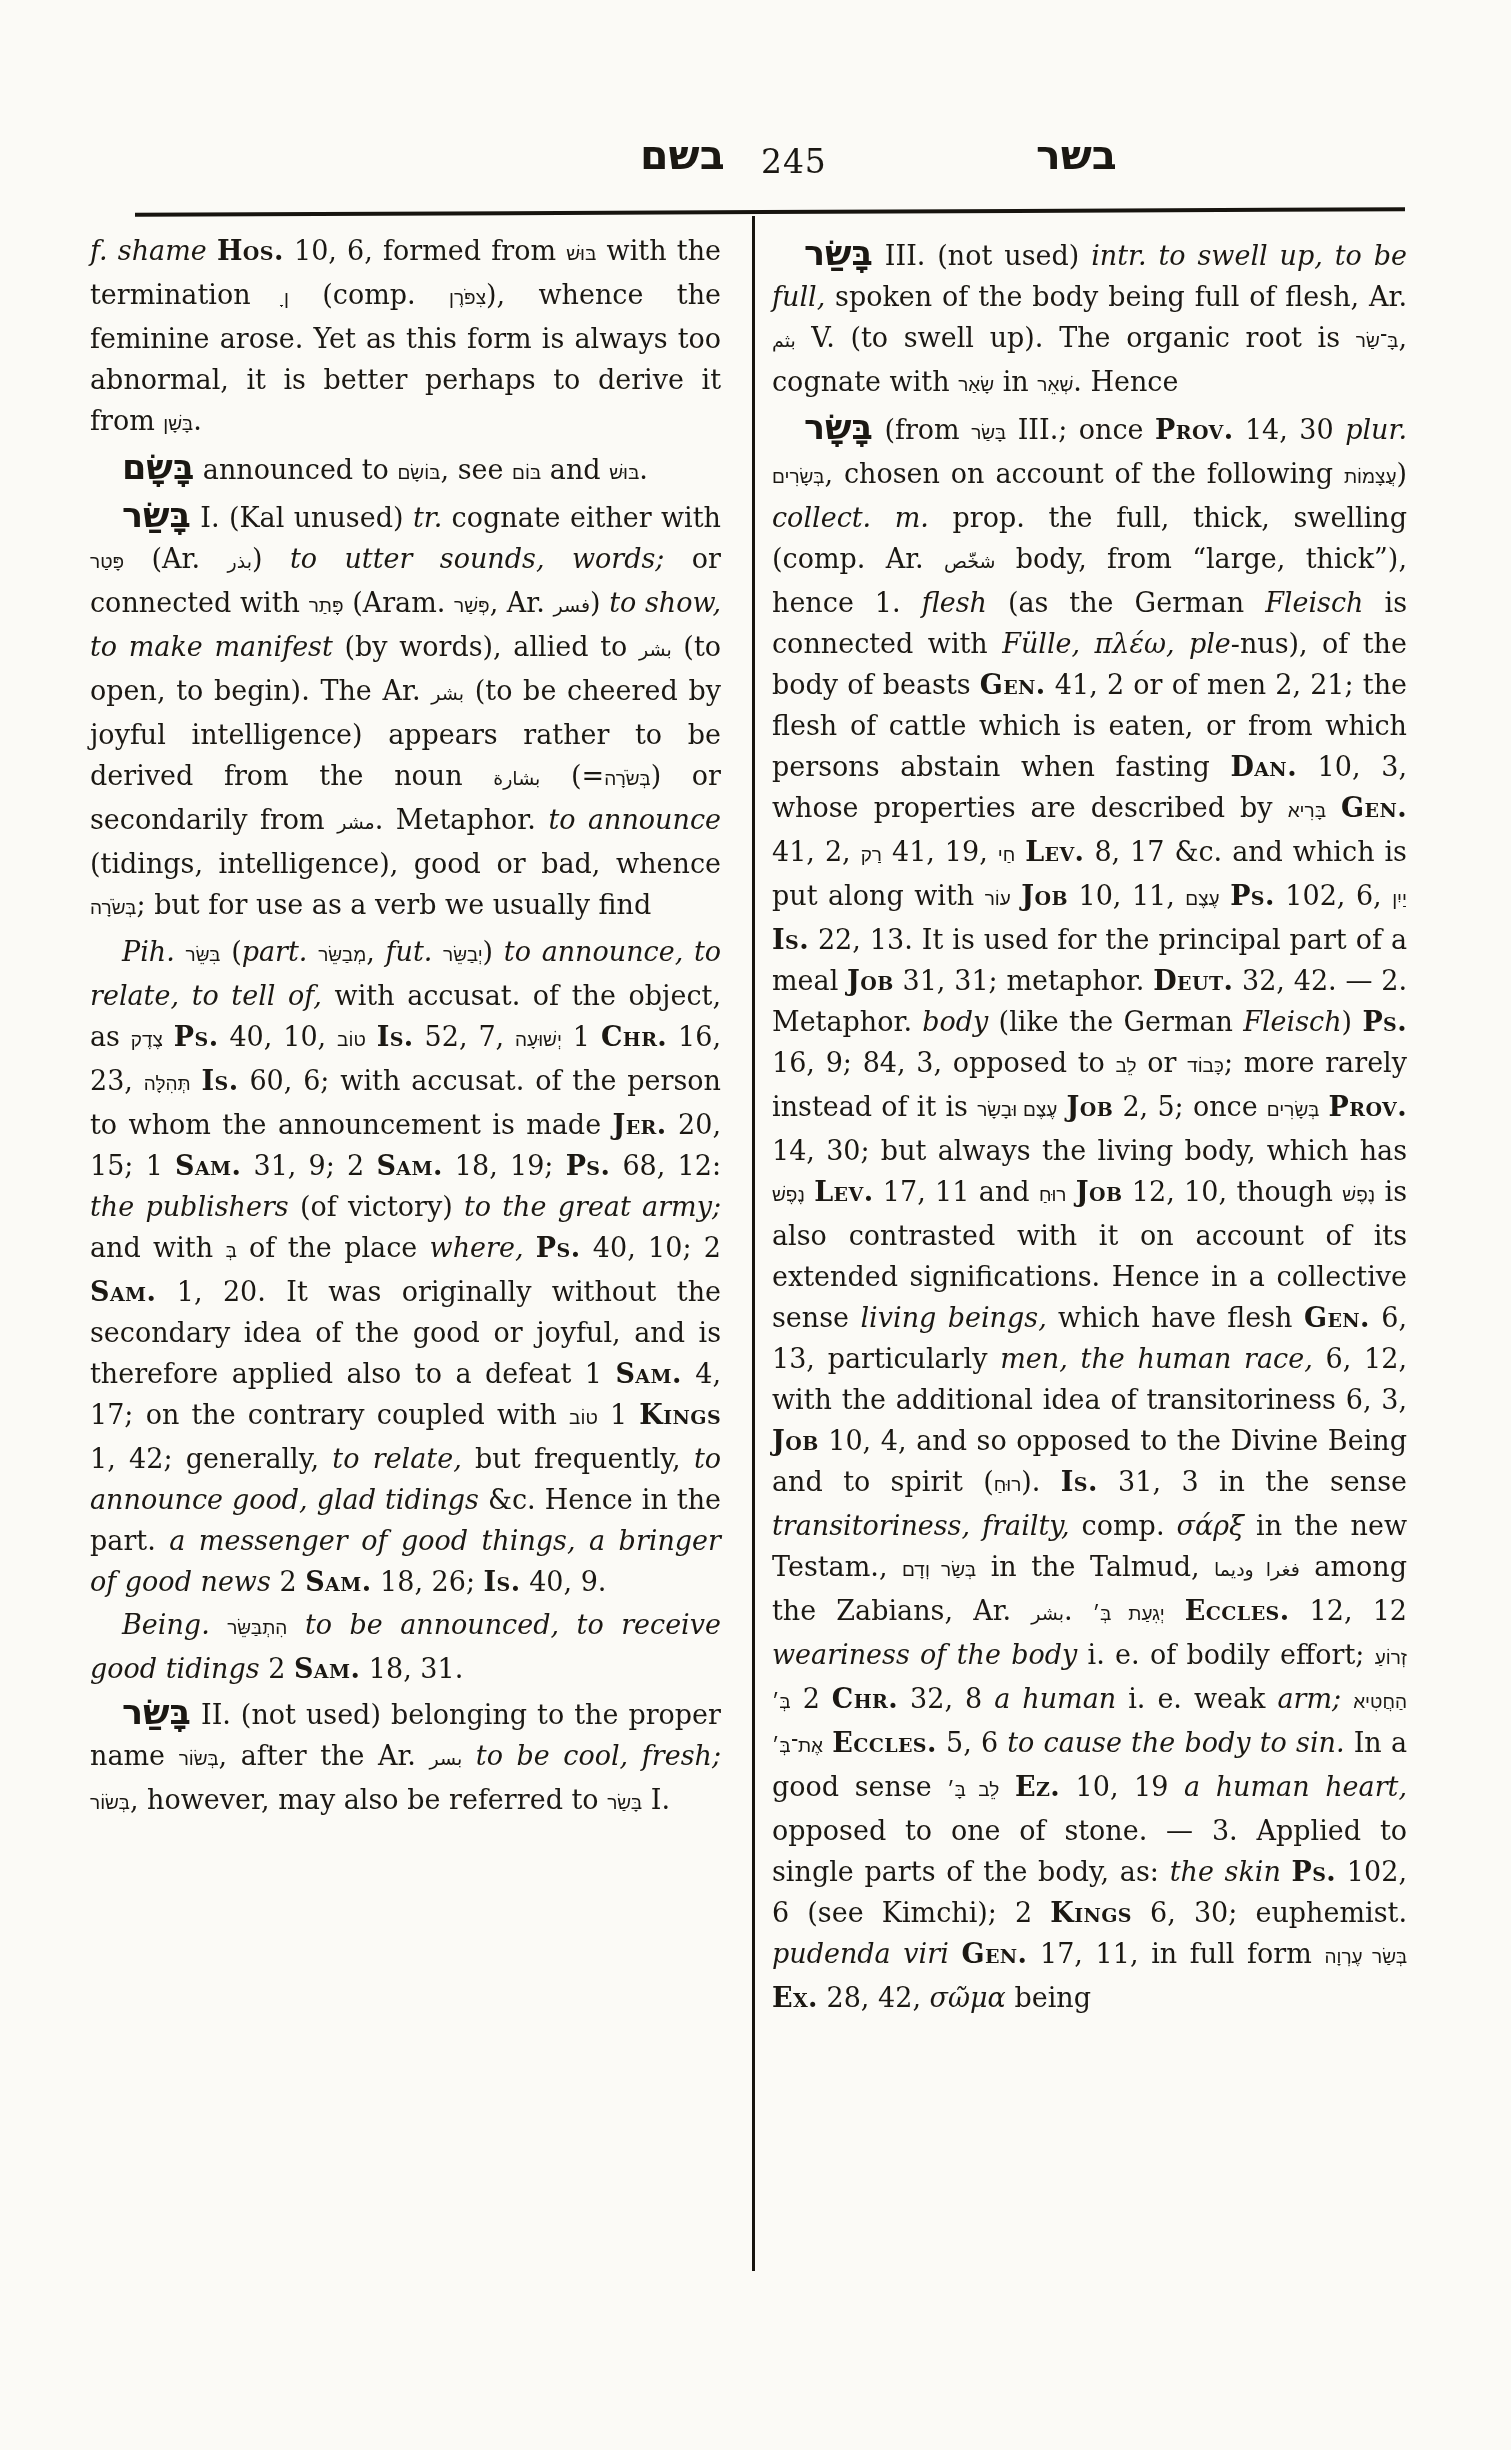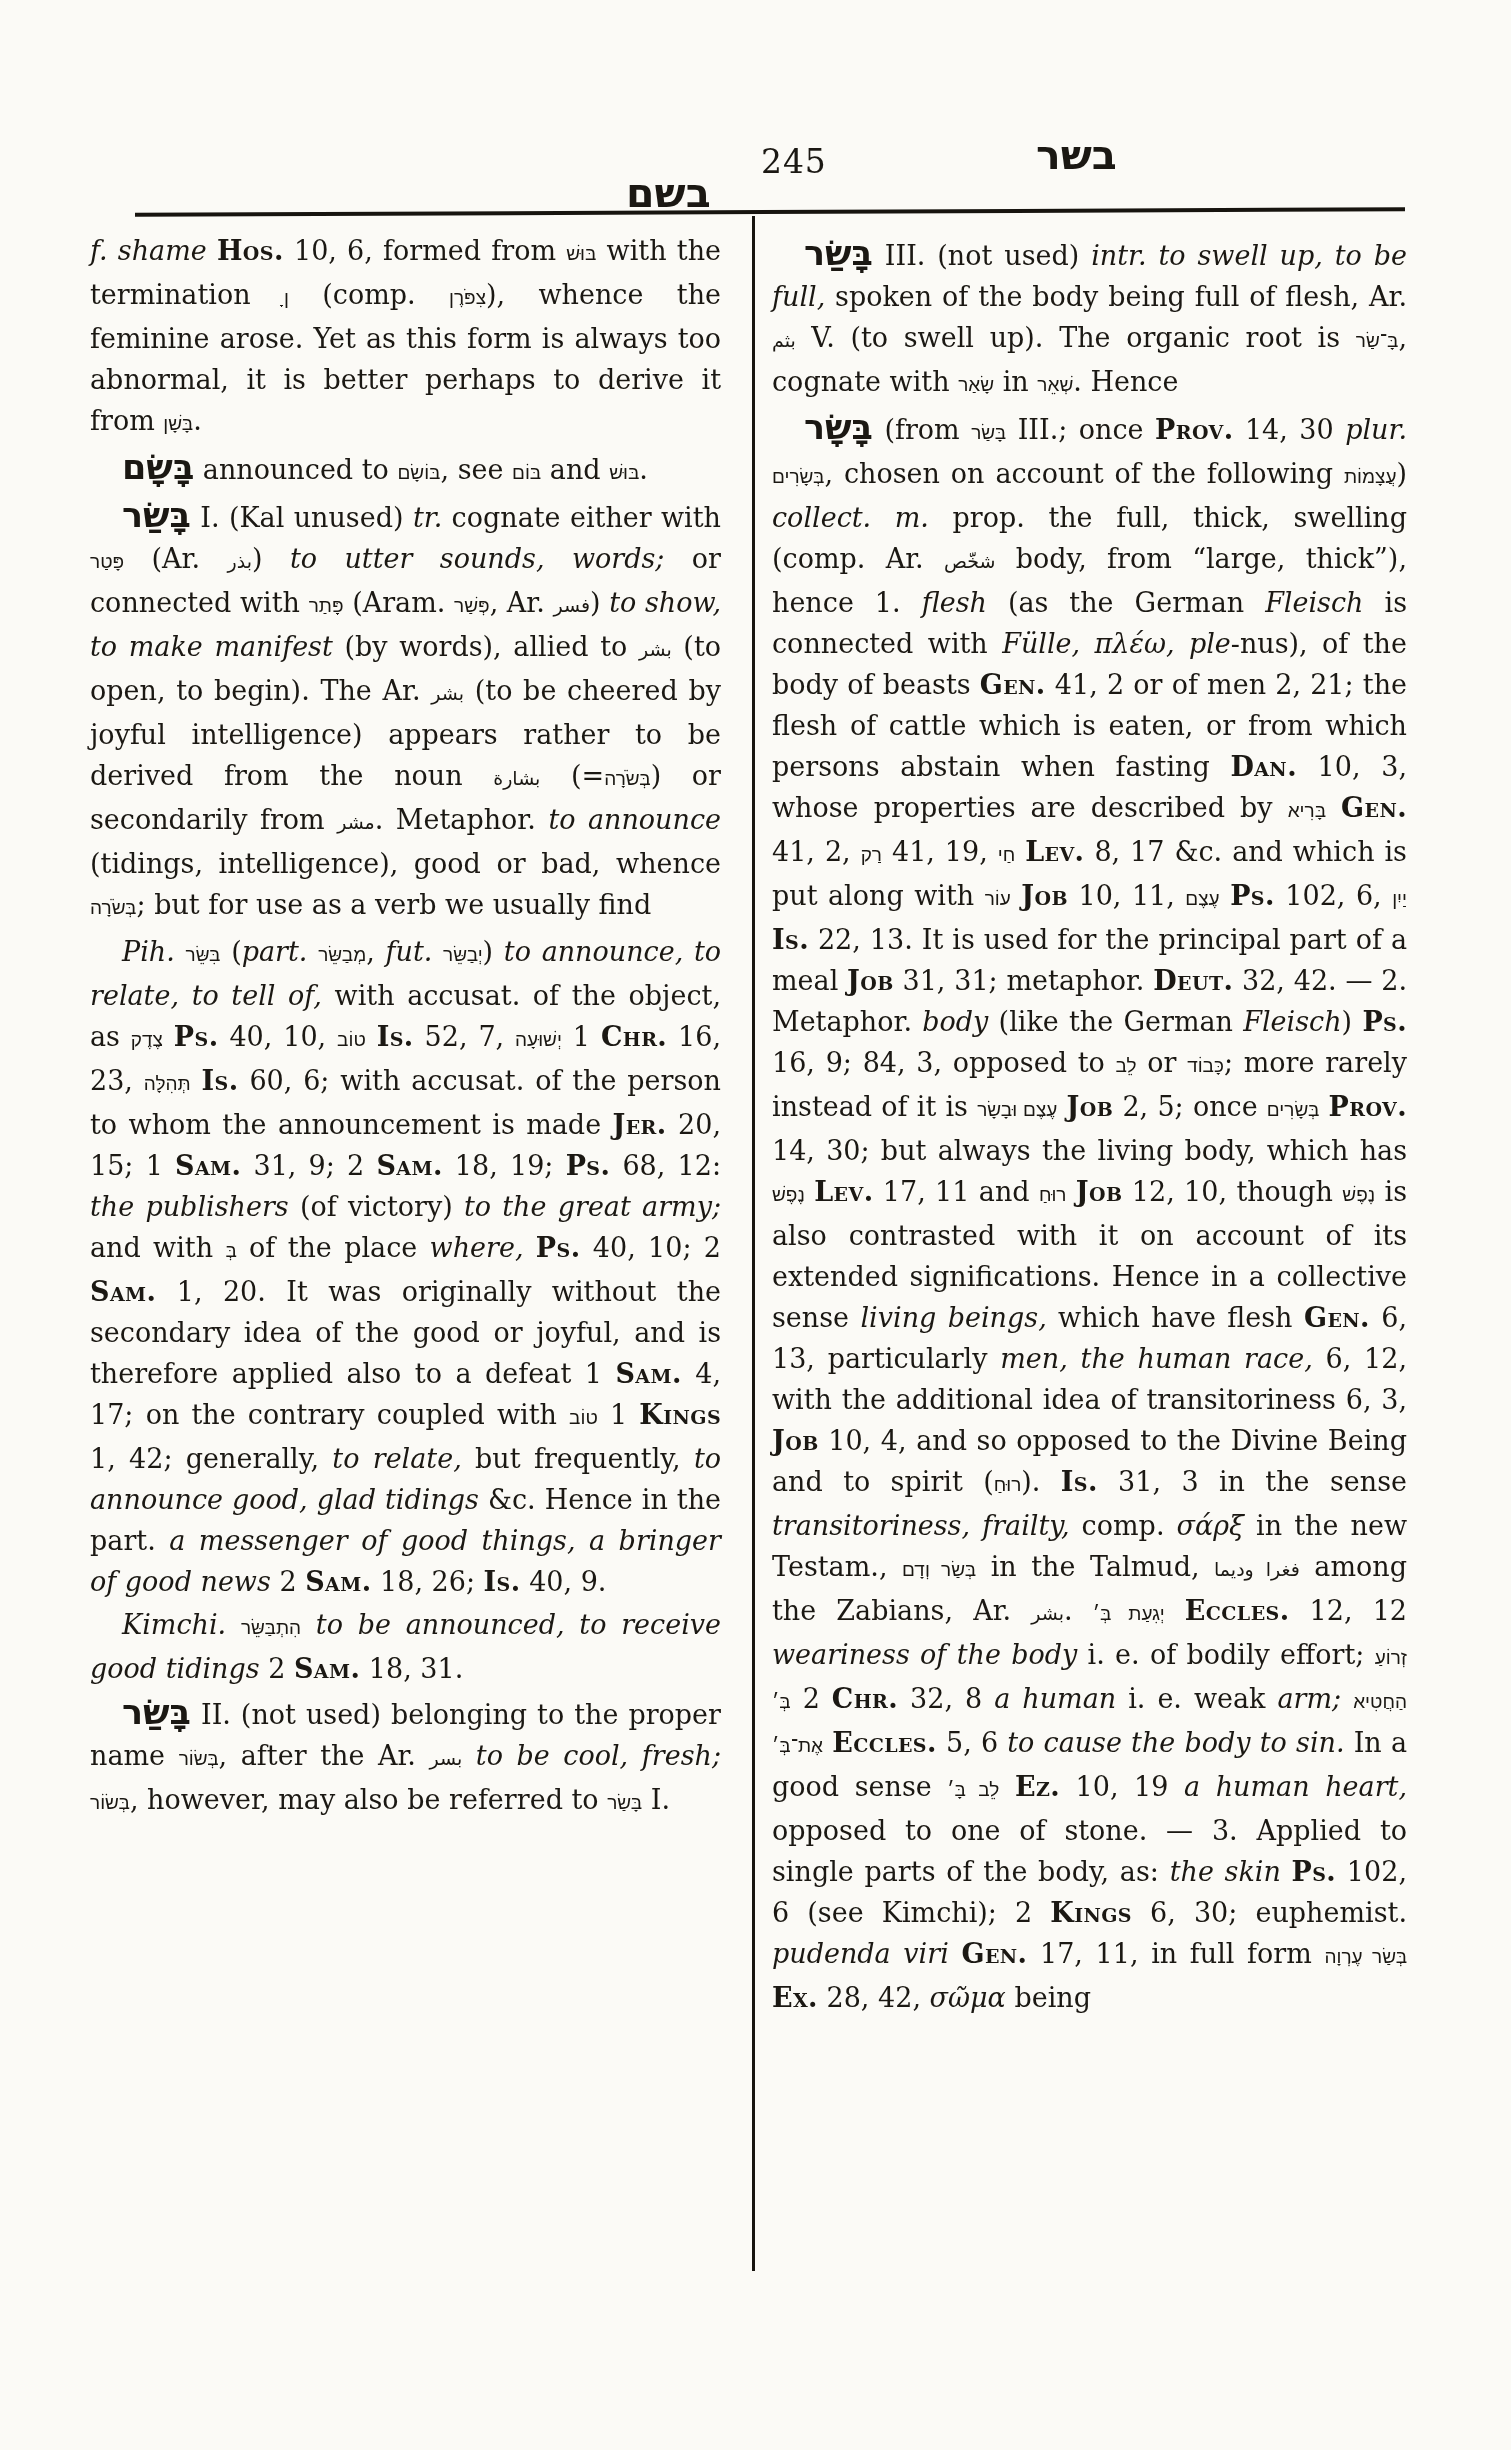--- a/index.html
+++ b/index.html
@@ -22,21 +22,21 @@
   .guide-word {
     position: absolute;
     top: 135px;
     font-family: "DejaVu Sans", "Liberation Sans", sans-serif;
     font-weight: bold;
     font-size: 41px;
     line-height: 1;
     direction: rtl;
     unicode-bidi: isolate;
   }
-  .guide-left  { left: 626px; margin-top: 38px; }
+  .guide-left  { left: 640px; }
   .guide-right { left: 1036px; }
   .page-number {
     position: absolute;
     top: 142px;
     left: 761px;
     font-size: 33px;
     letter-spacing: 0.9px;
   }
   .header-rule {
     position: absolute;
@@ -107,21 +107,21 @@
   </div>
 
   <div class="header-rule"></div>
   <div class="col-divider"></div>
 
   <div class="col col-left">
       <p class="para cont"><span class="seg seg-i">f. shame</span><span class="seg"> </span><span class="seg seg-s">Hos.</span><span class="seg"> 10, 6, formed from </span><span class="seg seg-h">בּוּשׁ</span><span class="seg"> with the termination </span><span class="seg seg-h">ןָ</span><span class="seg"> (comp. </span><span class="seg seg-h">צִפֹּרֶן</span><span class="seg">), whence the feminine arose. Yet as this form is always too abnormal, it is better perhaps to derive it from </span><span class="seg seg-h">בָּשָׁן</span><span class="seg">.</span></p>
       <p class="para entry"><span class="seg seg-H">בָּשָׂם</span><span class="seg"> announced to </span><span class="seg seg-h">בּוֹשָׂם</span><span class="seg">, see </span><span class="seg seg-h">בּוֹם</span><span class="seg"> and </span><span class="seg seg-h">בּוּשׁ</span><span class="seg">.</span></p>
       <p class="para entry"><span class="seg seg-H">בָּשַׂר</span><span class="seg"> I. (Kal unused) </span><span class="seg seg-i">tr.</span><span class="seg"> cognate either with </span><span class="seg seg-h">פָּטַר</span><span class="seg"> (Ar. </span><span class="seg seg-a">بذر</span><span class="seg">) </span><span class="seg seg-i">to utter sounds, words;</span><span class="seg"> or connected with </span><span class="seg seg-h">פָּתַר</span><span class="seg"> (Aram. </span><span class="seg seg-h">פְּשַׁר</span><span class="seg">, Ar. </span><span class="seg seg-a">فسر</span><span class="seg">) </span><span class="seg seg-i">to show, to make manifest</span><span class="seg"> (by words), allied to </span><span class="seg seg-a">بشر</span><span class="seg"> (to open, to begin). The Ar. </span><span class="seg seg-a">بشر</span><span class="seg"> (to be cheered by joyful intelligence) appears rather to be derived from the noun </span><span class="seg seg-a">بشارة</span><span class="seg"> (=</span><span class="seg seg-h">בְּשֹׂרָה</span><span class="seg">) or secondarily from </span><span class="seg seg-a">مشر</span><span class="seg">. Metaphor. </span><span class="seg seg-i">to announce</span><span class="seg"> (tidings, intelligence), good or bad, whence </span><span class="seg seg-h">בְּשֹׂרָה</span><span class="seg">; but for use as a verb we usually find</span></p>
       <p class="para indent"><span class="seg seg-i">Pih.</span><span class="seg"> </span><span class="seg seg-h">בִּשֵּׂר</span><span class="seg"> (</span><span class="seg seg-i">part.</span><span class="seg"> </span><span class="seg seg-h">מְבַשֵּׂר</span><span class="seg">, </span><span class="seg seg-i">fut.</span><span class="seg"> </span><span class="seg seg-h">יְבַשֵּׂר</span><span class="seg">) </span><span class="seg seg-i">to announce, to relate, to tell of,</span><span class="seg"> with accusat. of the object, as </span><span class="seg seg-h">צֶדֶק</span><span class="seg"> </span><span class="seg seg-s">Ps.</span><span class="seg"> 40, 10, </span><span class="seg seg-h">טוֹב</span><span class="seg"> </span><span class="seg seg-s">Is.</span><span class="seg"> 52, 7, </span><span class="seg seg-h">יְשׁוּעָה</span><span class="seg"> 1 </span><span class="seg seg-s">Chr.</span><span class="seg"> 16, 23, </span><span class="seg seg-h">תְּהִלָּה</span><span class="seg"> </span><span class="seg seg-s">Is.</span><span class="seg"> 60, 6; with accusat. of the person to whom the announcement is made </span><span class="seg seg-s">Jer.</span><span class="seg"> 20, 15; 1 </span><span class="seg seg-s">Sam.</span><span class="seg"> 31, 9; 2 </span><span class="seg seg-s">Sam.</span><span class="seg"> 18, 19; </span><span class="seg seg-s">Ps.</span><span class="seg"> 68, 12: </span><span class="seg seg-i">the publishers</span><span class="seg"> (of victory) </span><span class="seg seg-i">to the great army;</span><span class="seg"> and with </span><span class="seg seg-h">בְּ</span><span class="seg"> of the place </span><span class="seg seg-i">where,</span><span class="seg"> </span><span class="seg seg-s">Ps.</span><span class="seg"> 40, 10; 2 </span><span class="seg seg-s">Sam.</span><span class="seg"> 1, 20. It was originally without the secondary idea of the good or joyful, and is therefore applied also to a defeat 1 </span><span class="seg seg-s">Sam.</span><span class="seg"> 4, 17; on the contrary coupled with </span><span class="seg seg-h">טוֹב</span><span class="seg"> 1 </span><span class="seg seg-s">Kings</span><span class="seg"> 1, 42; generally, </span><span class="seg seg-i">to relate,</span><span class="seg"> but frequently, </span><span class="seg seg-i">to announce good, glad tidings</span><span class="seg"> &amp;c. Hence in the part. </span><span class="seg seg-i">a messenger of good things, a bringer of good news</span><span class="seg"> 2 </span><span class="seg seg-s">Sam.</span><span class="seg"> 18, 26; </span><span class="seg seg-s">Is.</span><span class="seg"> 40, 9.</span></p>
-      <p class="para indent"><span class="seg seg-i">Kimchi.</span><span class="seg"> </span><span class="seg seg-h">הִתְבַּשֵּׂר</span><span class="seg"> </span><span class="seg seg-i">to be announced, to receive good tidings</span><span class="seg"> 2 </span><span class="seg seg-s">Sam.</span><span class="seg"> 18, 31.</span></p>
+      <p class="para indent"><span class="seg seg-i">Being.</span><span class="seg"> </span><span class="seg seg-h">הִתְבַּשֵּׂר</span><span class="seg"> </span><span class="seg seg-i">to be announced, to receive good tidings</span><span class="seg"> 2 </span><span class="seg seg-s">Sam.</span><span class="seg"> 18, 31.</span></p>
       <p class="para entry"><span class="seg seg-H">בָּשַׂר</span><span class="seg"> II. (not used) belonging to the proper name </span><span class="seg seg-h">בְּשׂוֹר</span><span class="seg">, after the Ar. </span><span class="seg seg-a">بسر</span><span class="seg"> </span><span class="seg seg-i">to be cool, fresh;</span><span class="seg"> </span><span class="seg seg-h">בְּשׂוֹר</span><span class="seg">, however, may also be referred to </span><span class="seg seg-h">בָּשַׂר</span><span class="seg"> I.</span></p>
     </div>
 
   <div class="col col-right">
       <p class="para entry"><span class="seg seg-H">בָּשַׂר</span><span class="seg"> III. (not used) </span><span class="seg seg-i">intr. to swell up, to be full,</span><span class="seg"> spoken of the body being full of flesh, Ar. </span><span class="seg seg-a">بثم</span><span class="seg"> V. (to swell up). The organic root is </span><span class="seg seg-h">בָּ־שַׂר</span><span class="seg">, cognate with </span><span class="seg seg-h">שָׂאַר</span><span class="seg"> in </span><span class="seg seg-h">שְׁאֵר</span><span class="seg">. Hence</span></p>
       <p class="para entry"><span class="seg seg-H">בָּשָׂר</span><span class="seg"> (from </span><span class="seg seg-h">בָּשַׂר</span><span class="seg"> III.; once </span><span class="seg seg-s">Prov.</span><span class="seg"> 14, 30 </span><span class="seg seg-i">plur.</span><span class="seg"> </span><span class="seg seg-h">בְּשָׂרִים</span><span class="seg">, chosen on account of the following </span><span class="seg seg-h">עֲצָמוֹת</span><span class="seg">) </span><span class="seg seg-i">collect. m.</span><span class="seg"> prop. the full, thick, swelling (comp. Ar. </span><span class="seg seg-a">شخّص</span><span class="seg"> body, from “large, thick”), hence 1. </span><span class="seg seg-i">flesh</span><span class="seg"> (as the German </span><span class="seg seg-i">Fleisch</span><span class="seg"> is connected with </span><span class="seg seg-i">Fülle,</span><span class="seg"> </span><span class="seg seg-g">πλέω,</span><span class="seg"> </span><span class="seg seg-i">ple</span><span class="seg">-nus), of the body of beasts </span><span class="seg seg-s">Gen.</span><span class="seg"> 41, 2 or of men 2, 21; the flesh of cattle which is eaten, or from which persons abstain when fasting </span><span class="seg seg-s">Dan.</span><span class="seg"> 10, 3, whose properties are described by </span><span class="seg seg-h">בָּרִיא</span><span class="seg"> </span><span class="seg seg-s">Gen.</span><span class="seg"> 41, 2, </span><span class="seg seg-h">רַק</span><span class="seg"> 41, 19, </span><span class="seg seg-h">חַי</span><span class="seg"> </span><span class="seg seg-s">Lev.</span><span class="seg"> 8, 17 &amp;c. and which is put along with </span><span class="seg seg-h">עוֹר</span><span class="seg"> </span><span class="seg seg-s">Job</span><span class="seg"> 10, 11, </span><span class="seg seg-h">עֶצֶם</span><span class="seg"> </span><span class="seg seg-s">Ps.</span><span class="seg"> 102, 6, </span><span class="seg seg-h">יַיִן</span><span class="seg"> </span><span class="seg seg-s">Is.</span><span class="seg"> 22, 13. It is used for the principal part of a meal </span><span class="seg seg-s">Job</span><span class="seg"> 31, 31; metaphor. </span><span class="seg seg-s">Deut.</span><span class="seg"> 32, 42. — 2. Metaphor. </span><span class="seg seg-i">body</span><span class="seg"> (like the German </span><span class="seg seg-i">Fleisch</span><span class="seg">) </span><span class="seg seg-s">Ps.</span><span class="seg"> 16, 9; 84, 3, opposed to </span><span class="seg seg-h">לֵב</span><span class="seg"> or </span><span class="seg seg-h">כָּבוֹד</span><span class="seg">; more rarely instead of it is </span><span class="seg seg-h">עֶצֶם וּבָשָׂר</span><span class="seg"> </span><span class="seg seg-s">Job</span><span class="seg"> 2, 5; once </span><span class="seg seg-h">בְּשָׂרִים</span><span class="seg"> </span><span class="seg seg-s">Prov.</span><span class="seg"> 14, 30; but always the living body, which has </span><span class="seg seg-h">נֶפֶשׁ</span><span class="seg"> </span><span class="seg seg-s">Lev.</span><span class="seg"> 17, 11 and </span><span class="seg seg-h">רוּחַ</span><span class="seg"> </span><span class="seg seg-s">Job</span><span class="seg"> 12, 10, though </span><span class="seg seg-h">נֶפֶשׁ</span><span class="seg"> is also contrasted with it on account of its extended significations. Hence in a collective sense </span><span class="seg seg-i">living beings,</span><span class="seg"> which have flesh </span><span class="seg seg-s">Gen.</span><span class="seg"> 6, 13, particularly </span><span class="seg seg-i">men, the human race,</span><span class="seg"> 6, 12, with the additional idea of transitoriness 6, 3, </span><span class="seg seg-s">Job</span><span class="seg"> 10, 4, and so opposed to the Divine Being and to spirit (</span><span class="seg seg-h">רוּחַ</span><span class="seg">). </span><span class="seg seg-s">Is.</span><span class="seg"> 31, 3 in the sense </span><span class="seg seg-i">transitoriness, frailty,</span><span class="seg"> comp. </span><span class="seg seg-g">σάρξ</span><span class="seg"> in the new Testam., </span><span class="seg seg-h">בְּשַׂר וְדָם</span><span class="seg"> in the Talmud, </span><span class="seg seg-a">فغرا وديما</span><span class="seg"> among the Zabians, Ar. </span><span class="seg seg-a">بشر</span><span class="seg">. </span><span class="seg seg-h">יְגִעַת בְּ׳</span><span class="seg"> </span><span class="seg seg-s">Eccles.</span><span class="seg"> 12, 12 </span><span class="seg seg-i">weariness of the body</span><span class="seg"> i. e. of bodily effort; </span><span class="seg seg-h">זְרוֹעַ בְּ׳</span><span class="seg"> 2 </span><span class="seg seg-s">Chr.</span><span class="seg"> 32, 8 </span><span class="seg seg-i">a human</span><span class="seg"> i. e. weak </span><span class="seg seg-i">arm;</span><span class="seg"> </span><span class="seg seg-h">הַחֲטִיא אֶת־בְּ׳</span><span class="seg"> </span><span class="seg seg-s">Eccles.</span><span class="seg"> 5, 6 </span><span class="seg seg-i">to cause the body to sin.</span><span class="seg"> In a good sense </span><span class="seg seg-h">לֵב בָּ׳</span><span class="seg"> </span><span class="seg seg-s">Ez.</span><span class="seg"> 10, 19 </span><span class="seg seg-i">a human heart,</span><span class="seg"> opposed to one of stone. — 3. Applied to single parts of the body, as: </span><span class="seg seg-i">the skin</span><span class="seg"> </span><span class="seg seg-s">Ps.</span><span class="seg"> 102, 6 (see Kimchi); 2 </span><span class="seg seg-s">Kings</span><span class="seg"> 6, 30; euphemist. </span><span class="seg seg-i">pudenda viri</span><span class="seg"> </span><span class="seg seg-s">Gen.</span><span class="seg"> 17, 11, in full form </span><span class="seg seg-h">בְּשַׂר עֶרְוָה</span><span class="seg"> </span><span class="seg seg-s">Ex.</span><span class="seg"> 28, 42, </span><span class="seg seg-g">σῶμα</span><span class="seg"> being</span></p>
     </div>
 
 </div>
 

